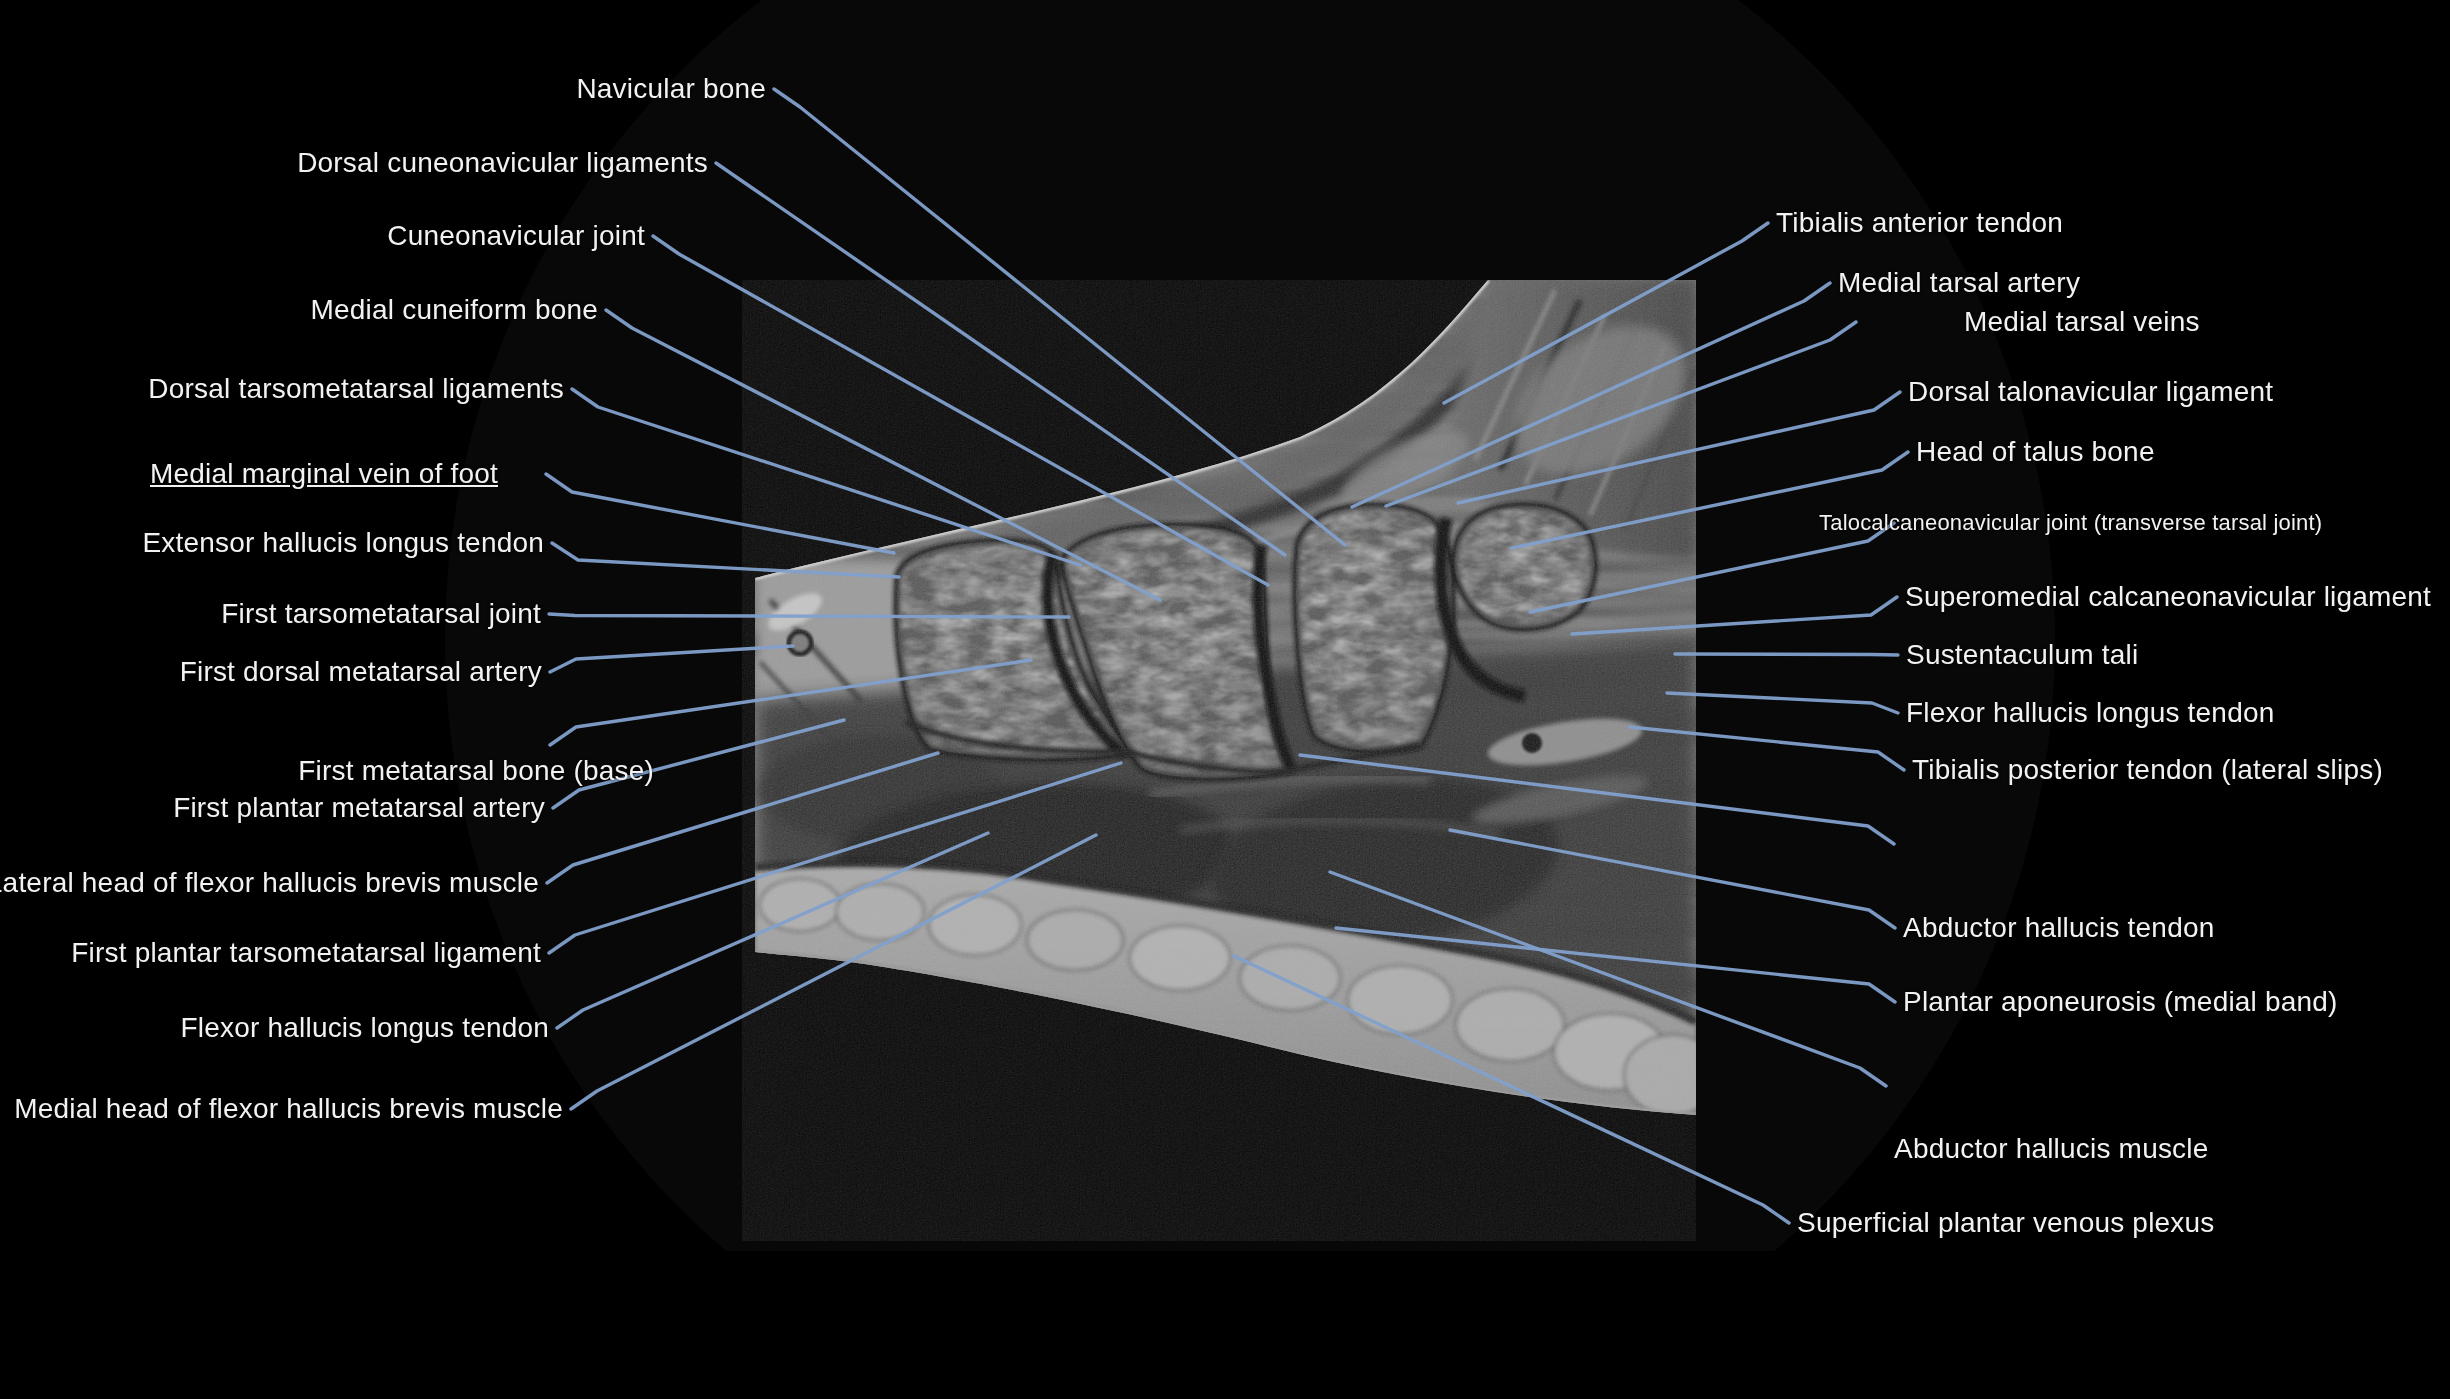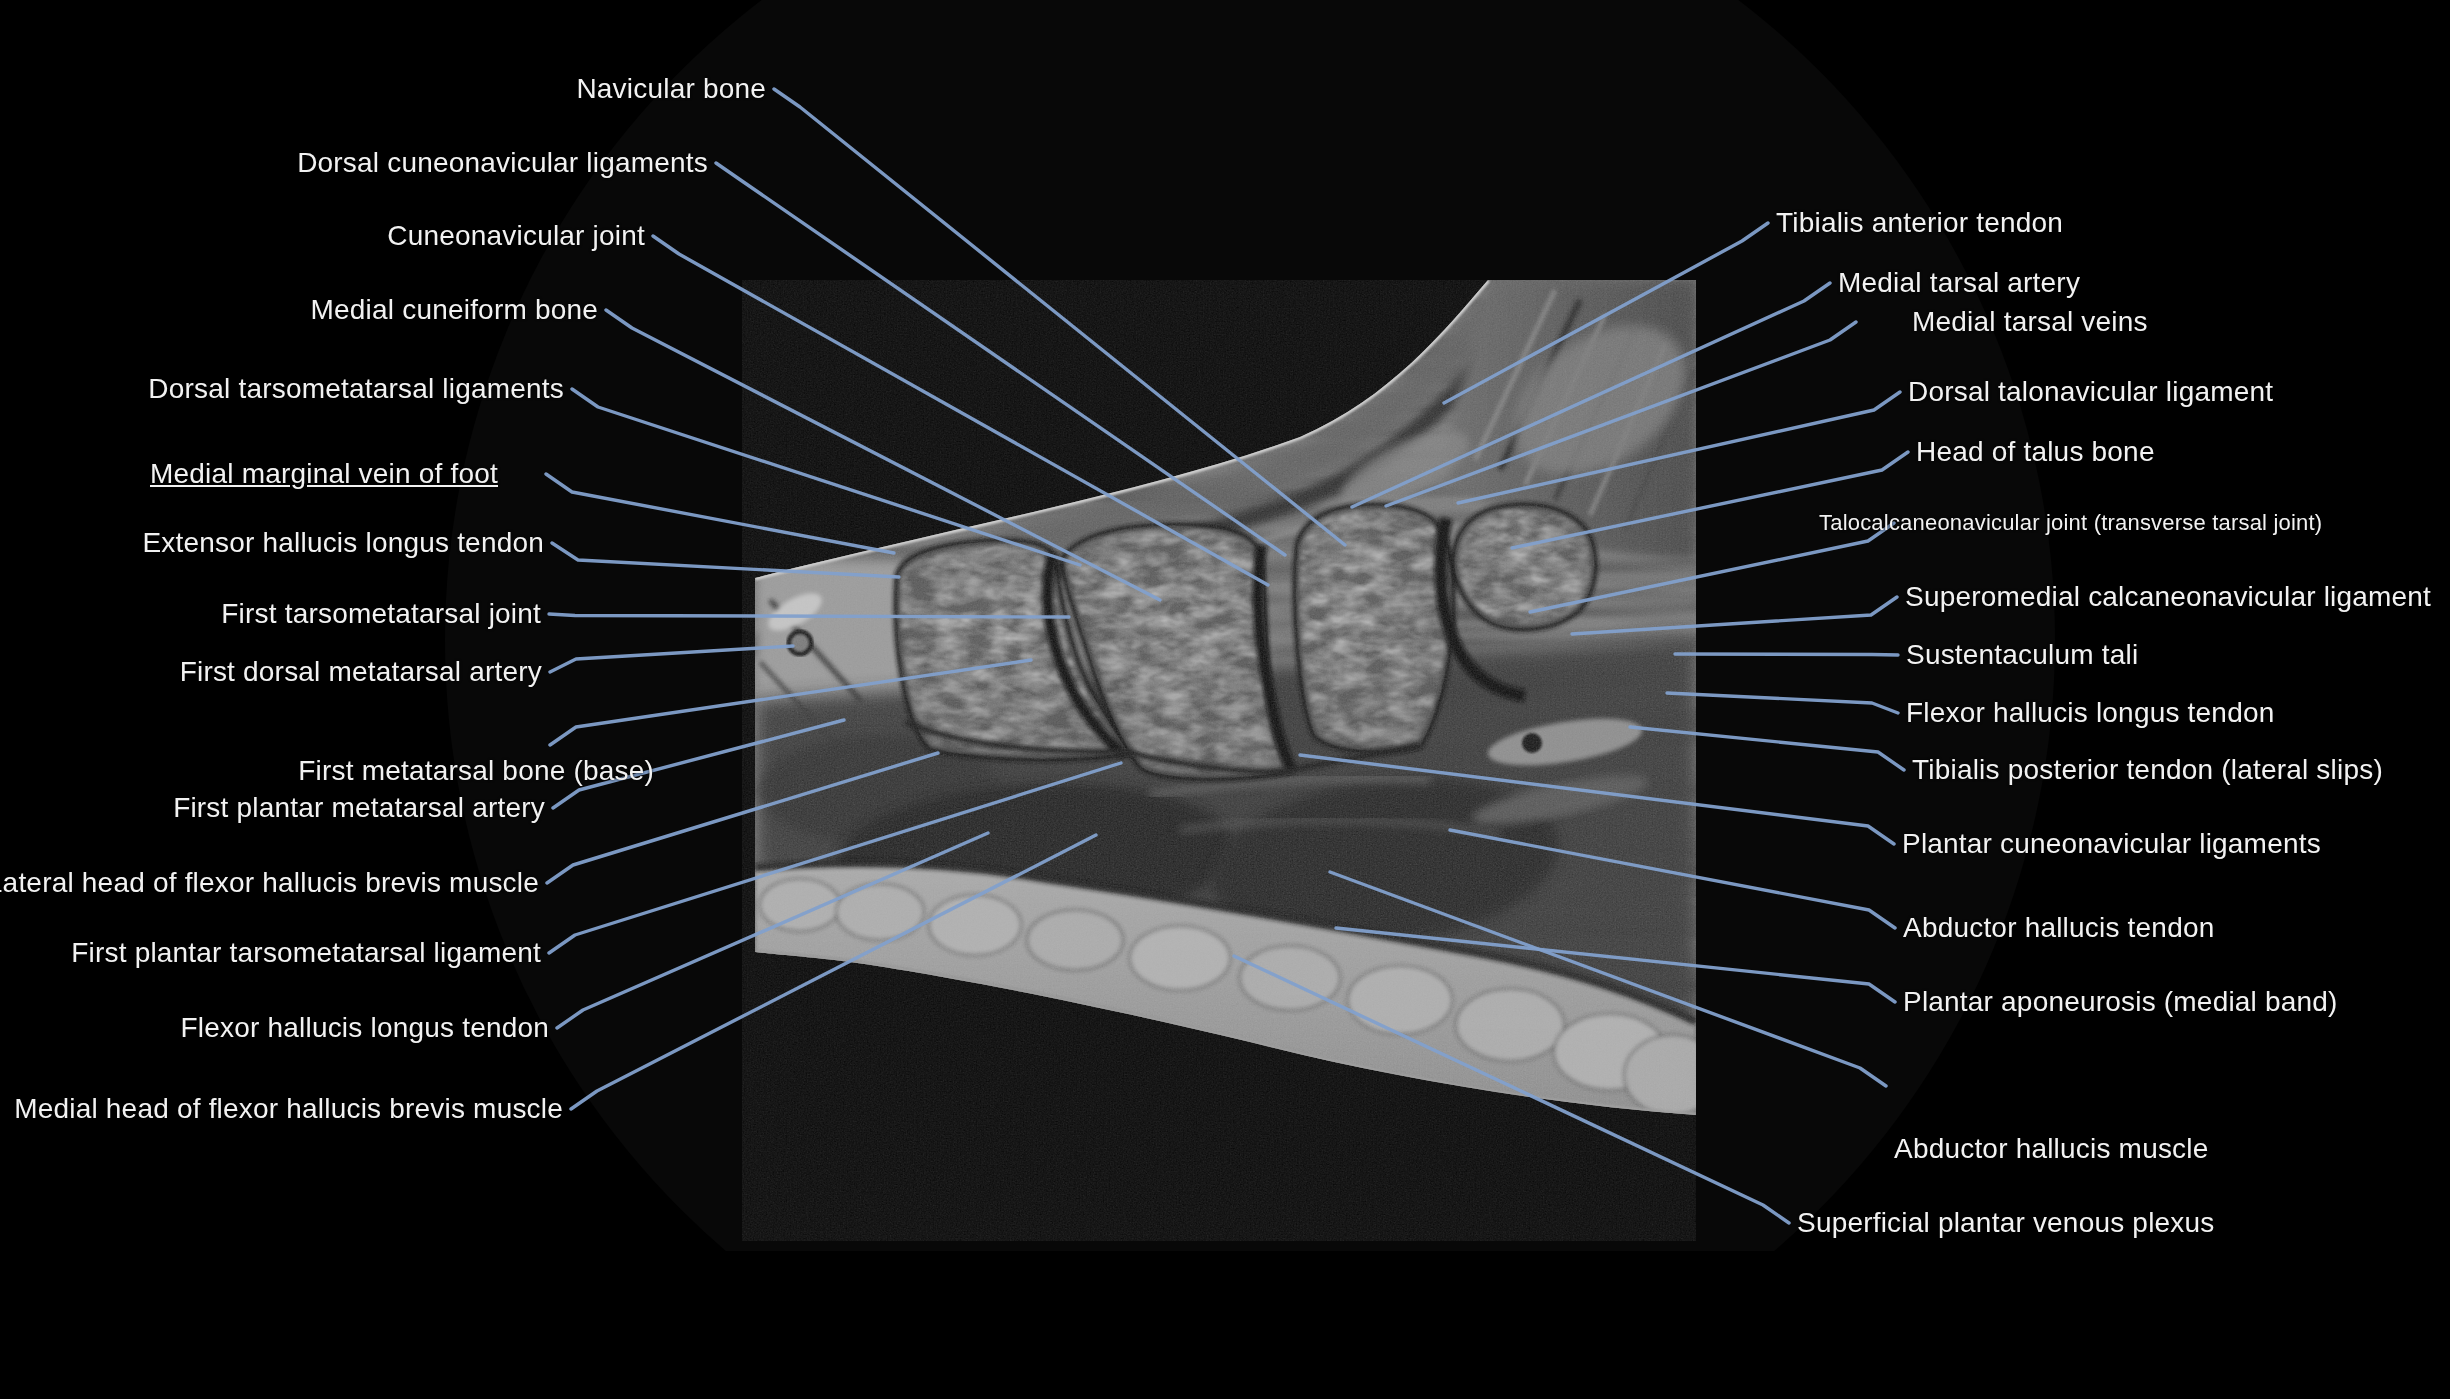--- a/index.html
+++ b/index.html
@@ -213,27 +213,26 @@
       <div class="anat-label" style="top: 595px; right: 1909px;">First tarsometatarsal joint</div>
       <div class="anat-label" style="top: 653px; right: 1908px;">First dorsal metatarsal artery</div>
       <div class="anat-label" style="top: 726px; right: 1796px; margin-top: 26px;">First metatarsal bone (base)</div>
       <div class="anat-label" style="top: 789px; right: 1905px;">First plantar metatarsal artery</div>
       <div class="anat-label" style="top: 864px; right: 1911px;">Lateral head of flexor hallucis brevis muscle</div>
       <div class="anat-label" style="top: 934px; right: 1909px;">First plantar tarsometatarsal ligament</div>
       <div class="anat-label" style="top: 1009px; right: 1901px;">Flexor hallucis longus tendon</div>
       <div class="anat-label" style="top: 1090px; right: 1887px;">Medial head of flexor hallucis brevis muscle</div>
       <div class="anat-label" style="top: 204px; left: 1776px;">Tibialis anterior tendon</div>
       <div class="anat-label" style="top: 264px; left: 1838px;">Medial tarsal artery</div>
-      <div class="anat-label" style="top: 303px; left: 1912px;">Medial tarsal veins</div>
+      <div class="anat-label" style="top: 303px; left: 1964px;">Medial tarsal veins</div>
       <div class="anat-label" style="top: 373px; left: 1908px;">Dorsal talonavicular ligament</div>
       <div class="anat-label" style="top: 433px; left: 1916px;">Head of talus bone</div>
       <div class="anat-label small" style="top: 508px; left: 1819px;">Talocalcaneonavicular joint (transverse tarsal joint)</div>
       <div class="anat-label" style="top: 578px; left: 1905px; text-align: center;">Superomedial calcaneonavicular ligament</div>
       <div class="anat-label" style="top: 636px; left: 1906px;">Sustentaculum tali</div>
       <div class="anat-label" style="top: 694px; left: 1906px;">Flexor hallucis longus tendon</div>
       <div class="anat-label" style="top: 751px; left: 1912px; text-align: center;">Tibialis posterior tendon (lateral slips)</div>
-      <div class="anat-label" style="top: 825px; left: 1902px;">Plantar cuneonavicular ligaments</div>
       <div class="anat-label" style="top: 909px; left: 1903px;">Abductor hallucis tendon</div>
       <div class="anat-label" style="top: 983px; left: 1903px;">Plantar aponeurosis (medial band)</div>
       <div class="anat-label" style="top: 1130px; left: 1894px;">Abductor hallucis muscle</div>
       <div class="anat-label" style="top: 1204px; left: 1797px;">Superficial plantar venous plexus</div>
     </div>
 </div>
 
 </body></html>

